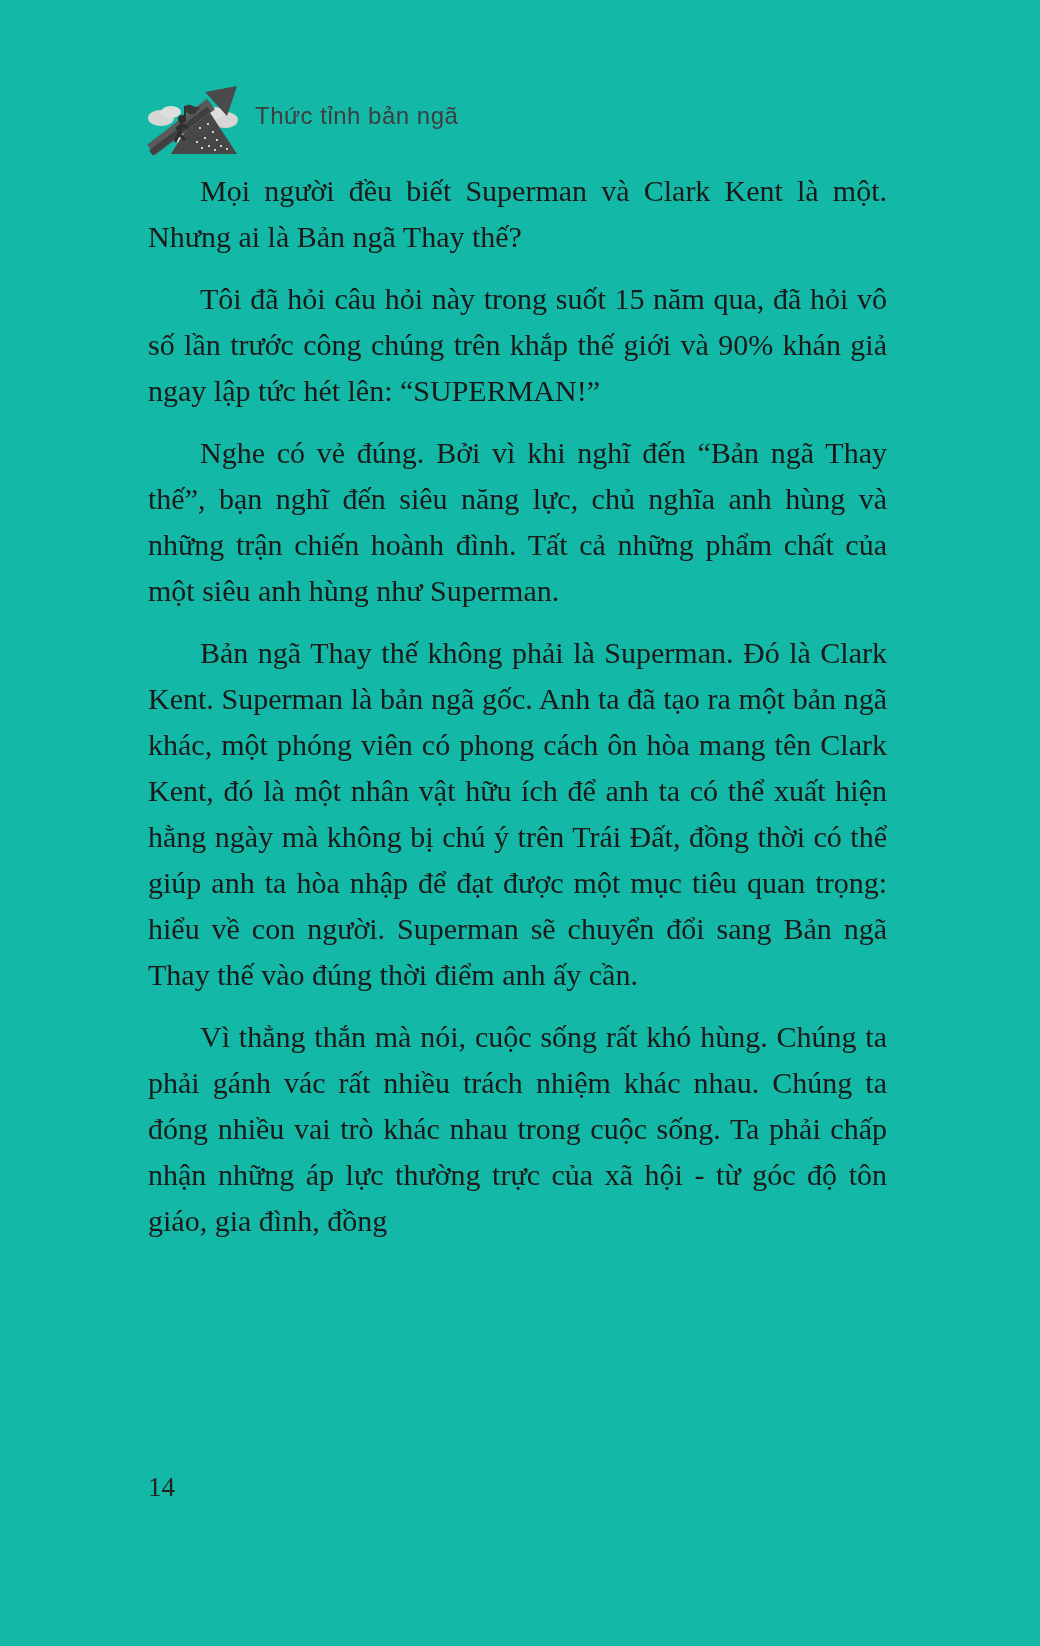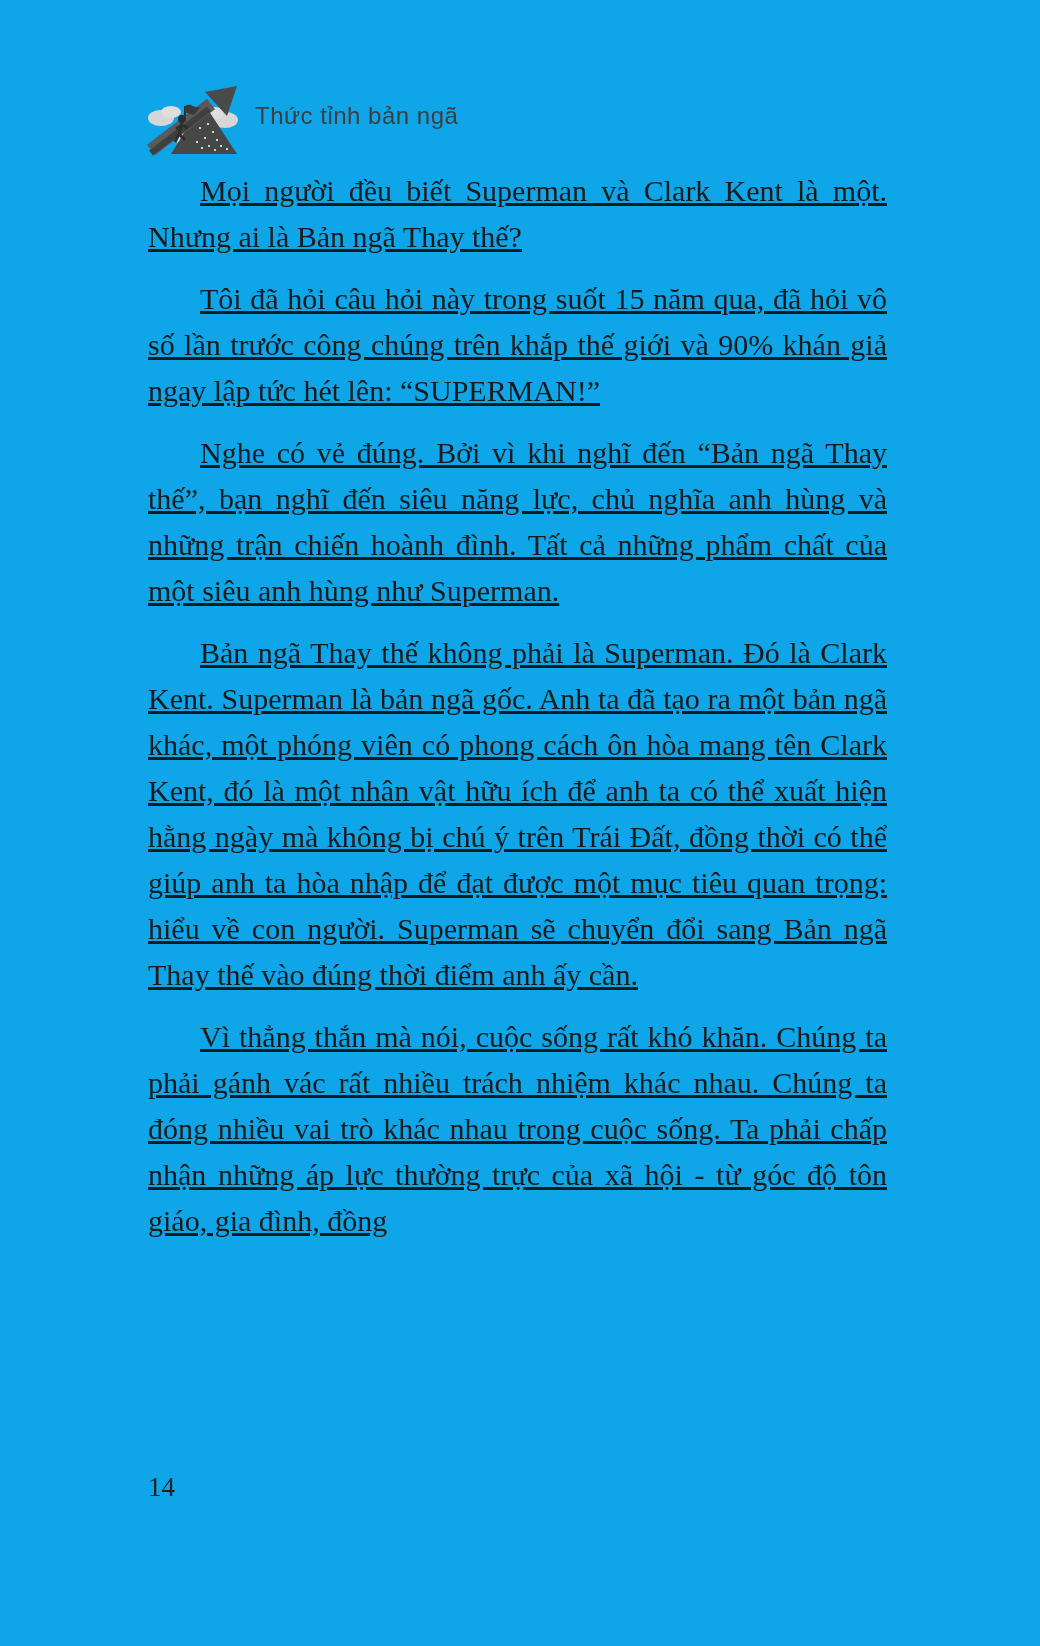--- a/index.html
+++ b/index.html
@@ -4,21 +4,21 @@
 <style>
   html, body {
     margin: 0;
     padding: 0;
     background: #ffffff;
   }
   .page {
     position: relative;
     width: 1040px;
     height: 1646px;
-    background: #0ea5e9;
+    background: #14b8a6;
     overflow: hidden;
     font-family: "Liberation Serif", serif;
   }
   .page-header {
     position: absolute;
     top: 82px;
     left: 145px;
     display: flex;
     align-items: center;
     gap: 14px;
@@ -42,21 +42,20 @@
     width: 748px;
     color: #1a1a1a;
   }
   .page-body p {
     margin: 0 9px 16px 0;
     font-size: 30px;
     line-height: 46px;
     text-align: justify;
     text-indent: 52px;
     color: #1a1a1a;
-    text-decoration: underline;
   }
   .page-number {
     position: absolute;
     left: 148px;
     top: 1472px;
     font-size: 27px;
     color: #222222;
     font-family: "Liberation Serif", serif;
     text-align: right;
   }
@@ -106,18 +105,18 @@
       </svg>
     </span>
     <span class="header-title">Thức tỉnh bản ngã</span>
   </header>
 
   <main class="page-body">
     <p>Mọi người đều biết Superman và Clark Kent là một. Nhưng ai là Bản ngã Thay thế?</p>
     <p>Tôi đã hỏi câu hỏi này trong suốt 15 năm qua, đã hỏi vô số lần trước công chúng trên khắp thế giới và 90% khán giả ngay lập tức hét lên: “SUPERMAN!”</p>
     <p>Nghe có vẻ đúng. Bởi vì khi nghĩ đến “Bản ngã Thay thế”, bạn nghĩ đến siêu năng lực, chủ nghĩa anh hùng và những trận chiến hoành đình. Tất cả những phẩm chất của một siêu anh hùng như Superman.</p>
     <p>Bản ngã Thay thế không phải là Superman. Đó là Clark Kent. Superman là bản ngã gốc. Anh ta đã tạo ra một bản ngã khác, một phóng viên có phong cách ôn hòa mang tên Clark Kent, đó là một nhân vật hữu ích để anh ta có thể xuất hiện hằng ngày mà không bị chú ý trên Trái Đất, đồng thời có thể giúp anh ta hòa nhập để đạt được một mục tiêu quan trọng: hiểu về con người. Superman sẽ chuyển đổi sang Bản ngã Thay thế vào đúng thời điểm anh ấy cần.</p>
-    <p>Vì thẳng thắn mà nói, cuộc sống rất khó khăn. Chúng ta phải gánh vác rất nhiều trách nhiệm khác nhau. Chúng ta đóng nhiều vai trò khác nhau trong cuộc sống. Ta phải chấp nhận những áp lực thường trực của xã hội - từ góc độ tôn giáo, gia đình, đồng</p>
+    <p>Vì thẳng thắn mà nói, cuộc sống rất khó hùng. Chúng ta phải gánh vác rất nhiều trách nhiệm khác nhau. Chúng ta đóng nhiều vai trò khác nhau trong cuộc sống. Ta phải chấp nhận những áp lực thường trực của xã hội - từ góc độ tôn giáo, gia đình, đồng</p>
   </main>
 
   <div class="page-number">14</div>
 
 </div>
 
 </body></html>

